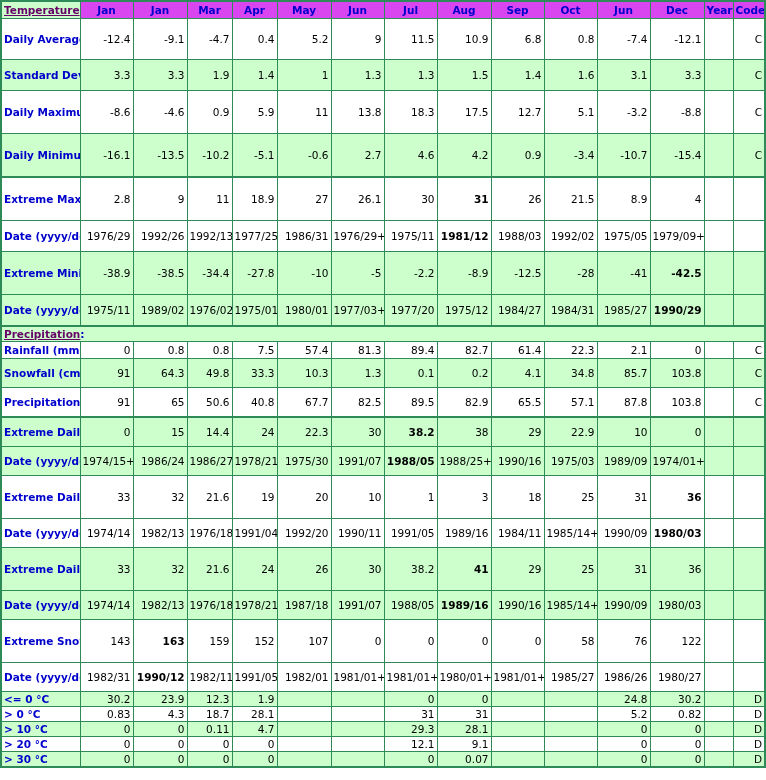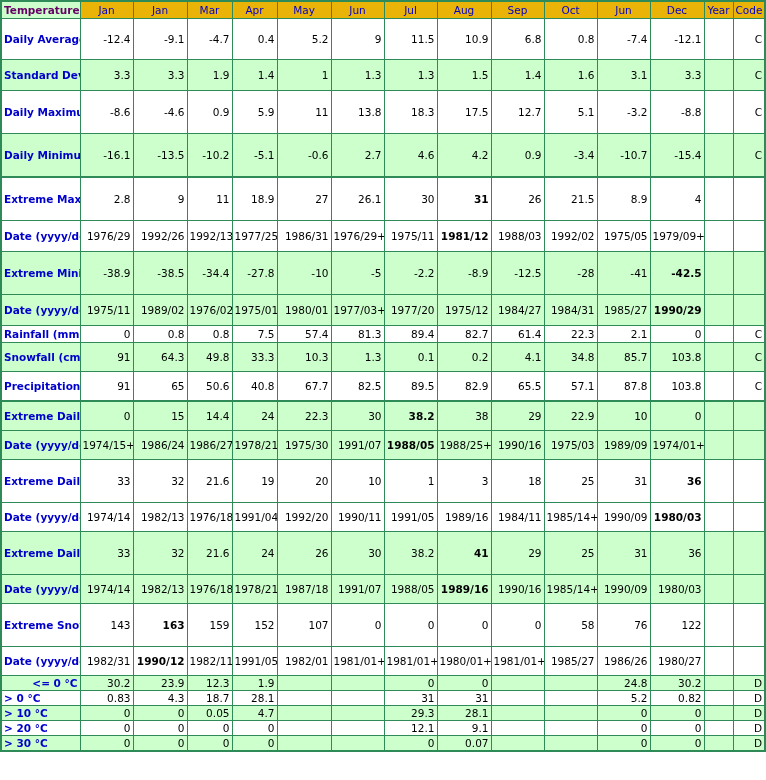--- a/index.html
+++ b/index.html
@@ -10,23 +10,23 @@
     width: 765px;
     font-size: 10.5px;
     border: 2px solid #2e8b57;
   }
   table.climate td, table.climate th {
     border: 1px solid #2e8b57;
     padding: 0 2px;
     overflow: hidden;
     white-space: nowrap;
   }
-  th.hdr { background: #eab308; color: #0000cc; font-weight: normal; text-align: center; height: 16px; font-size: 10.5px; }
+  th.hdr { background: #d946ef; color: #0000cc; font-weight: bold; text-align: center; height: 16px; font-size: 10.5px; }
   th.section-title { background: #ccffcc; text-align: left; font-weight: bold; color: #0000cc; }
-  th.section-title a { color: #660066; }
+  th.section-title a { color: #660066; text-decoration: underline; }
   th.rowlabel { text-align: left; color: #0000cc; font-weight: bold; white-space: normal; line-height: 13px; font-size: 10.5px; }
   td.num { text-align: right; color: #000; }
   td.b { font-weight: bold; }
   tr.white th, tr.white td { background: #ffffff; }
   tr.green th, tr.green td { background: #ccffcc; }
   tr.sep > * { border-top: 2px solid #2e8b57 !important; }
   tr.secrow th { background: #ccffcc; height: 14px; }
   tr.small th, tr.small td { height: 14px; line-height: 14px; }
 </style>
 </head>
@@ -197,20 +197,23 @@
         <td class="num">1977/03+</td>
         <td class="num">1977/20</td>
         <td class="num">1975/12</td>
         <td class="num">1984/27</td>
         <td class="num">1984/31</td>
         <td class="num">1985/27</td>
         <td class="num b">1990/29</td>
         <td class="num"></td>
         <td class="num"></td>
       </tr>
+      <tr class="secrow sep">
+        <th colspan="15" class="section-title"><a>Precipitation</a>:</th>
+      </tr>
       <tr class="white">
         <th class="rowlabel" style="height: 16px;">Rainfall (mm)</th>
         <td class="num">0</td>
         <td class="num">0.8</td>
         <td class="num">0.8</td>
         <td class="num">7.5</td>
         <td class="num">57.4</td>
         <td class="num">81.3</td>
         <td class="num">89.4</td>
         <td class="num">82.7</td>
@@ -385,21 +388,21 @@
         <td class="num">1981/01+</td>
         <td class="num">1980/01+</td>
         <td class="num">1981/01+</td>
         <td class="num">1985/27</td>
         <td class="num">1986/26</td>
         <td class="num">1980/27</td>
         <td class="num"></td>
         <td class="num"></td>
       </tr>
       <tr class="green small">
-        <th class="rowlabel" style="height: 14px; text-align: right;">&lt;= 0 °C</th>
+        <th class="rowlabel" style="height: 14px;">&lt;= 0 °C</th>
         <td class="num">30.2</td>
         <td class="num">23.9</td>
         <td class="num">12.3</td>
         <td class="num">1.9</td>
         <td class="num"></td>
         <td class="num"></td>
         <td class="num">0</td>
         <td class="num">0</td>
         <td class="num"></td>
         <td class="num"></td>
@@ -422,21 +425,21 @@
         <td class="num"></td>
         <td class="num">5.2</td>
         <td class="num">0.82</td>
         <td class="num"></td>
         <td class="num">D</td>
       </tr>
       <tr class="green small">
         <th class="rowlabel" style="height: 14px;">&gt; 10 °C</th>
         <td class="num">0</td>
         <td class="num">0</td>
-        <td class="num">0.05</td>
+        <td class="num">0.11</td>
         <td class="num">4.7</td>
         <td class="num"></td>
         <td class="num"></td>
         <td class="num">29.3</td>
         <td class="num">28.1</td>
         <td class="num"></td>
         <td class="num"></td>
         <td class="num">0</td>
         <td class="num">0</td>
         <td class="num"></td>

